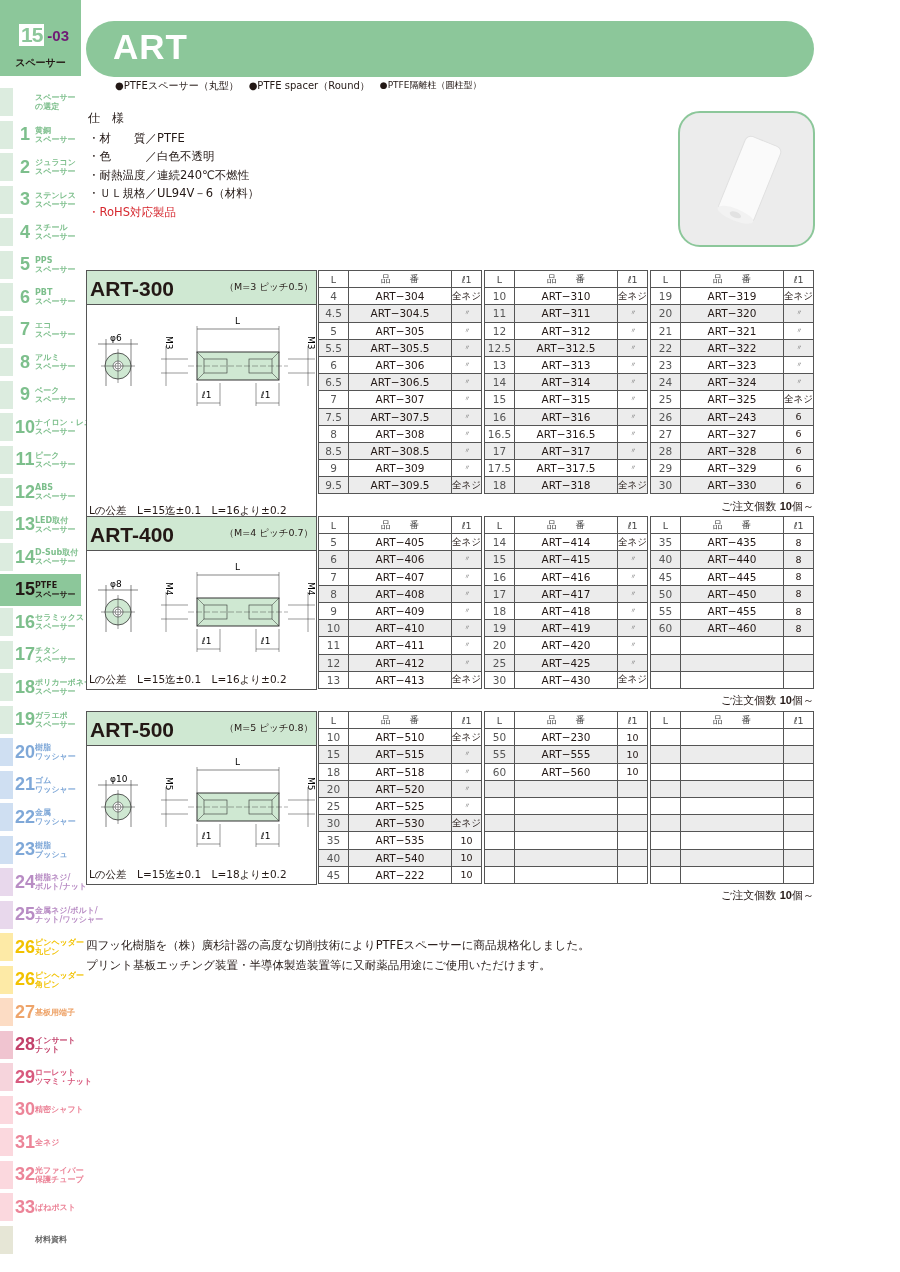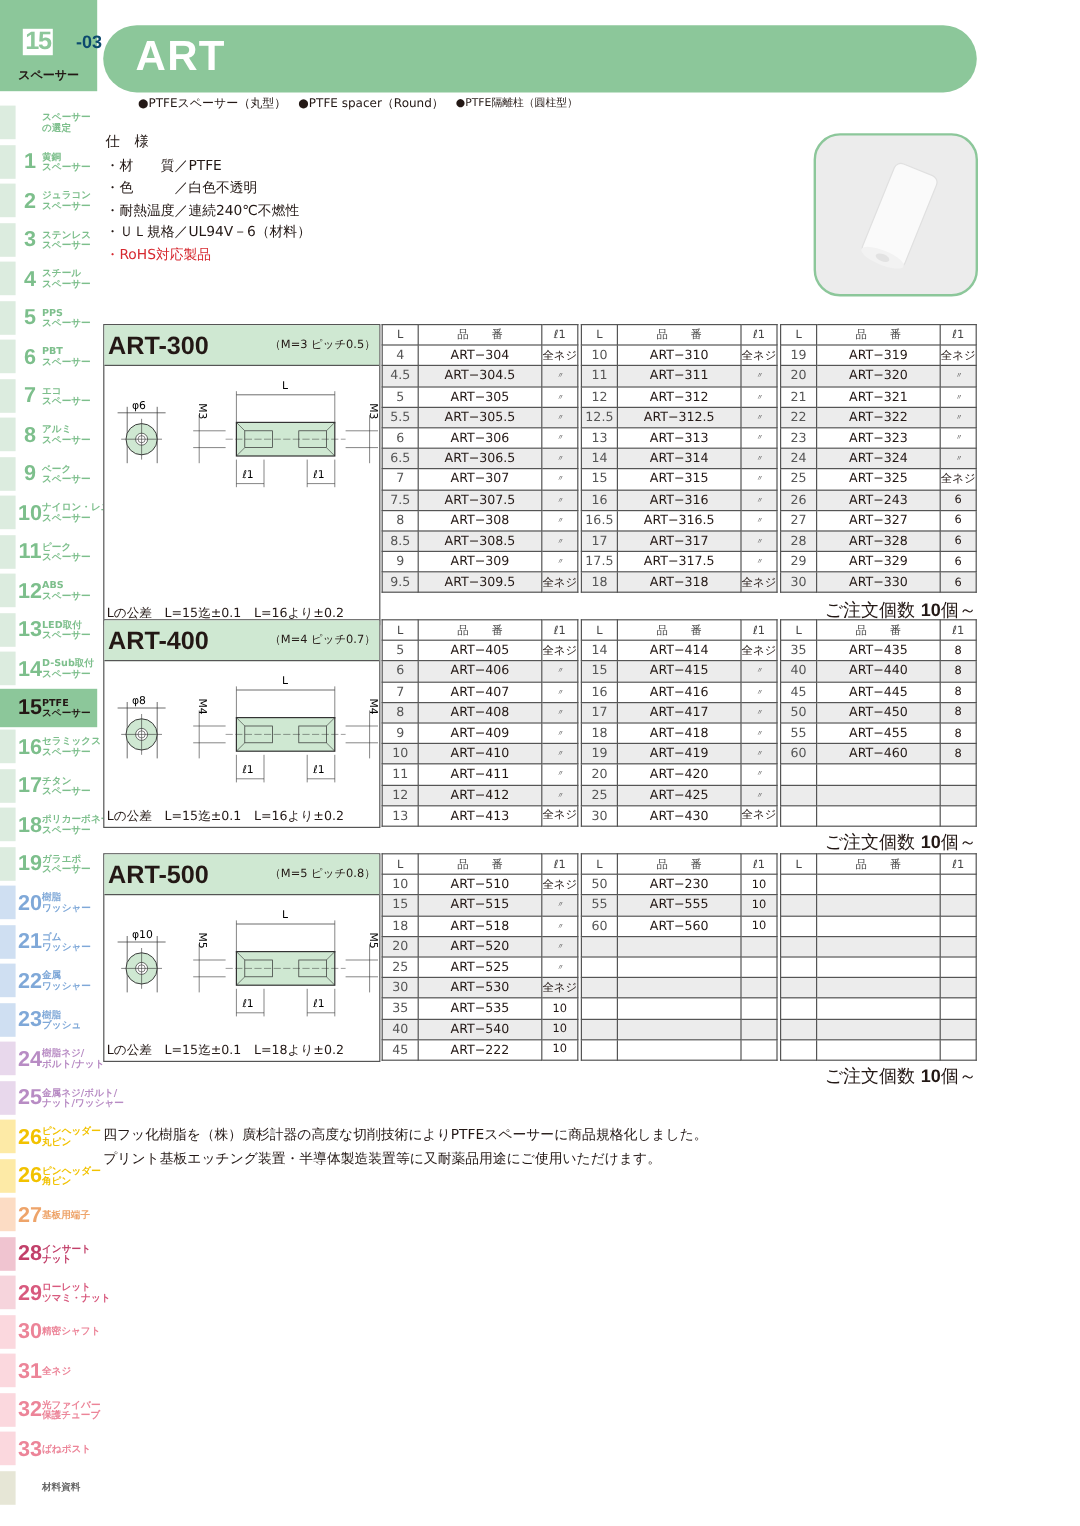--- a/index.html
+++ b/index.html
@@ -1,20 +1,20 @@
 <!DOCTYPE html>
 <html><head>
 <meta charset="utf-8">
 <style>
 *{box-sizing:border-box;margin:0;padding:0}
 body{width:900px;height:1272px;background:#fff;font-family:"DejaVu Sans","Liberation Sans",sans-serif;color:#231815;position:relative;overflow:hidden}
 .pagetab{position:absolute;left:0;top:0;width:81px;height:76px;background:#8cc79a}
 .pagetab .num{position:absolute;left:19px;top:24px;display:flex;align-items:center}
 .pagetab .num b{background:#fff;color:#8cc79a;font-family:"Liberation Sans",sans-serif;font-weight:bold;font-size:21px;line-height:22px;padding:0 2px;letter-spacing:-1px}
-.pagetab .num span{color:#0c4a6e;font-weight:bold;font-size:15px;margin-left:19px;font-family:"Liberation Sans",sans-serif}
+.pagetab .num span{color:#701a75;font-weight:bold;font-size:15px;margin-left:3px;font-family:"Liberation Sans",sans-serif}
 .pagetab .cat{position:absolute;left:0;width:81px;top:56px;text-align:center;color:#231815;font-size:10px;font-weight:bold}
 .banner{position:absolute;left:86px;top:21px;width:728px;height:56px;background:#8cc79a;border-radius:28px}
 .banner .t{position:absolute;left:27px;top:6px;color:#fff;font-family:"Liberation Sans",sans-serif;font-weight:bold;font-size:35px;letter-spacing:1px}
 .subtitle{position:absolute;left:115px;top:79px;font-size:10px;display:flex;gap:10px}
 .subtitle .small{font-size:9px}
 .side{position:absolute;left:0;top:86px;width:85px}
 .side .it{height:32.5px;display:flex;align-items:center;position:relative}
 .side .it .bar{position:absolute;left:0;top:2px;width:13px;height:28px}
 .side .it .n{position:absolute;left:14px;width:22px;text-align:center;font-family:"Liberation Sans",sans-serif;font-weight:bold;font-size:18px}
 .side .it .l{position:absolute;left:35px;font-size:8px;line-height:9px;font-weight:bold;white-space:pre}
@@ -32,21 +32,21 @@
 .prodbox .tol{position:absolute;left:2px;bottom:2px;font-size:10.5px;white-space:nowrap}
 .prodbox svg{position:absolute;left:6px;top:40px}
 table.pt{position:absolute;border-collapse:collapse;font-size:10.5px;border:1.5px solid #333}
 table.pt td{border:1px solid #555;height:17.2px;text-align:center;padding:0}
 table.pt td.L{width:30px;color:#555}
 table.pt td.P{width:103px;color:#231815}
 table.pt td.E{width:30px;font-size:9.5px}
 table.pt td.E.q{font-size:7px;font-style:italic;color:#666}
 table.pt tr.h td{font-size:9.5px;color:#444}
 table.pt tr:nth-child(odd):not(.h) td{background:#ececec}
-.order{position:absolute;right:0;font-size:15px}
+.order{position:absolute;right:0;font-size:11px}
 .order b{font-family:"Liberation Sans",sans-serif}
 .desc{position:absolute;left:86px;top:935px;font-size:11.5px;line-height:20px}
 </style>
 </head>
 <body>
 
 <div class="pagetab">
   <div class="num">
     <b>15</b>
     <span>-03</span>

